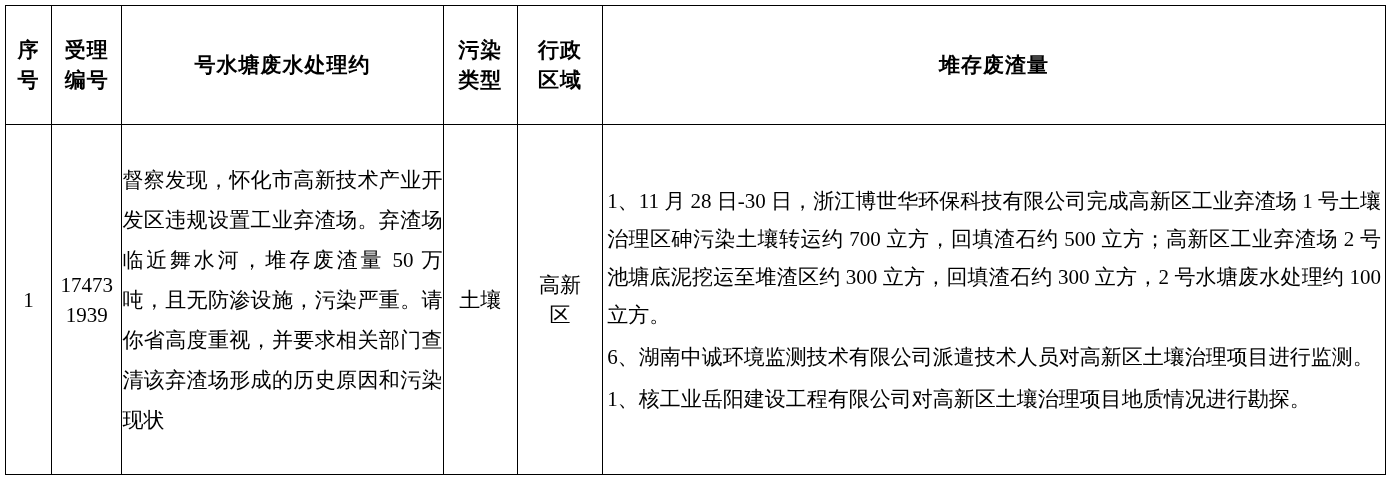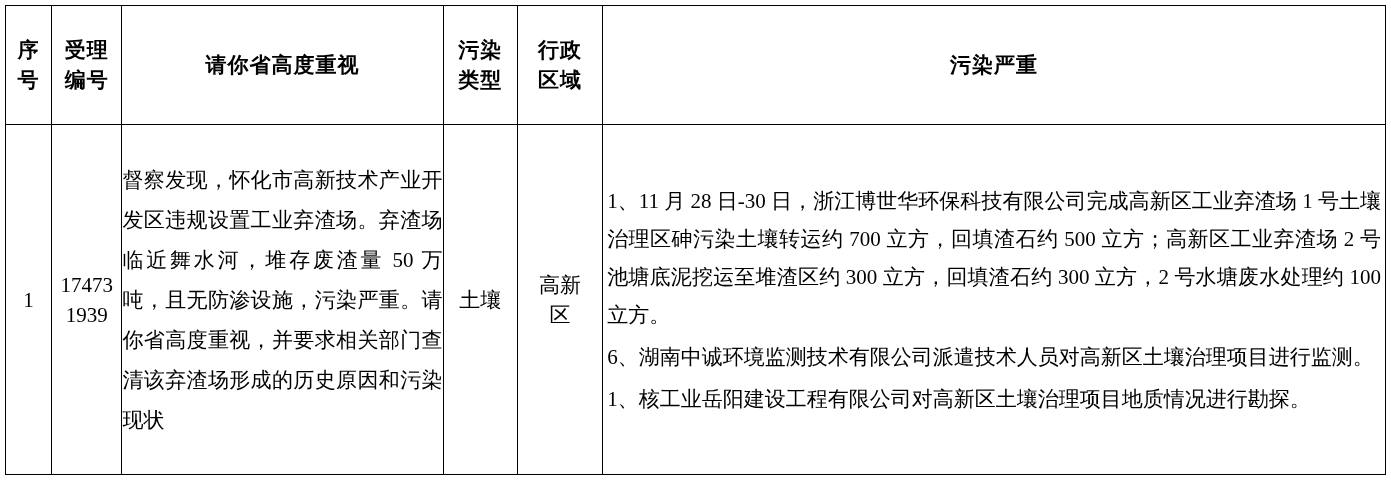--- a/index.html
+++ b/index.html
@@ -111,38 +111,38 @@
           </span>
         </td>
         <td class="hdr">
           <span class="stack">
             <span>受理</span>
             <span>编号</span>
           </span>
         </td>
         <td class="hdr">
           <span class="stack">
-            <span>请你省高度重视</span>
+            <span>号水塘废水处理约</span>
           </span>
         </td>
         <td class="hdr">
           <span class="stack">
             <span>污染</span>
             <span>类型</span>
           </span>
         </td>
         <td class="hdr">
           <span class="stack">
             <span>行政</span>
             <span>区域</span>
           </span>
         </td>
         <td class="hdr">
           <span class="stack">
-            <span>污染严重</span>
+            <span>堆存废渣量</span>
           </span>
         </td>
       </tr>
     </thead>
     <tbody>
       <tr class="body-row">
         <td class="cell-seq">1</td>
         <td class="cell-code">
           <span class="stack">
             <span>17473</span>

